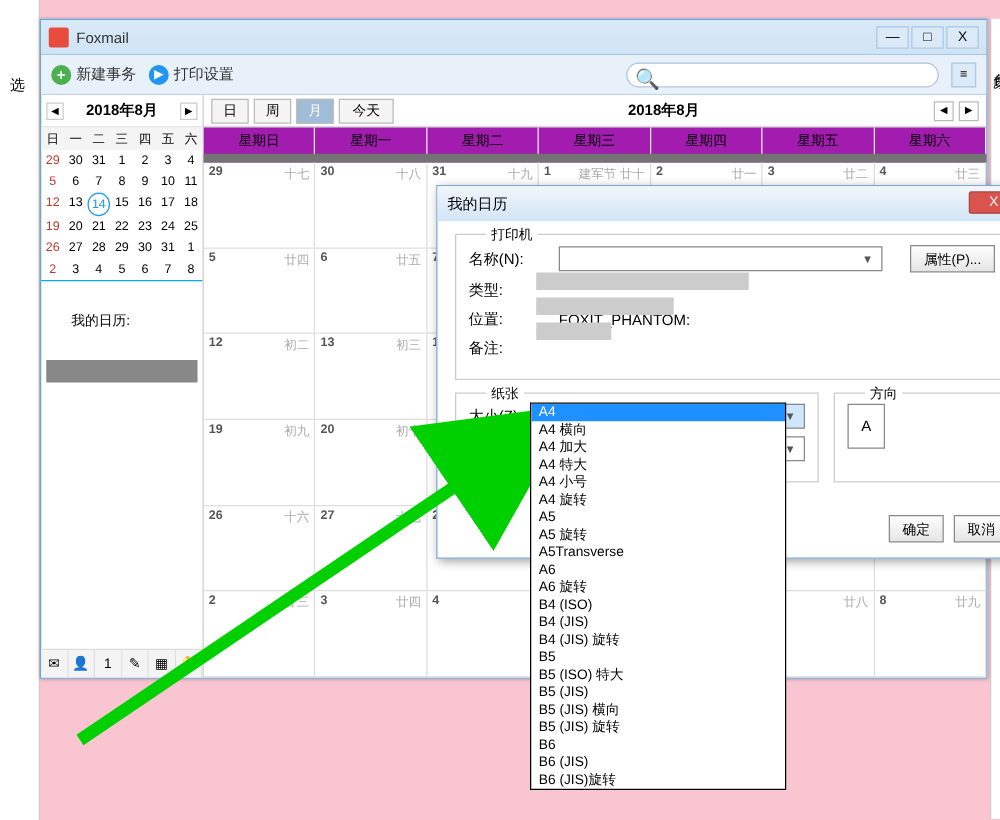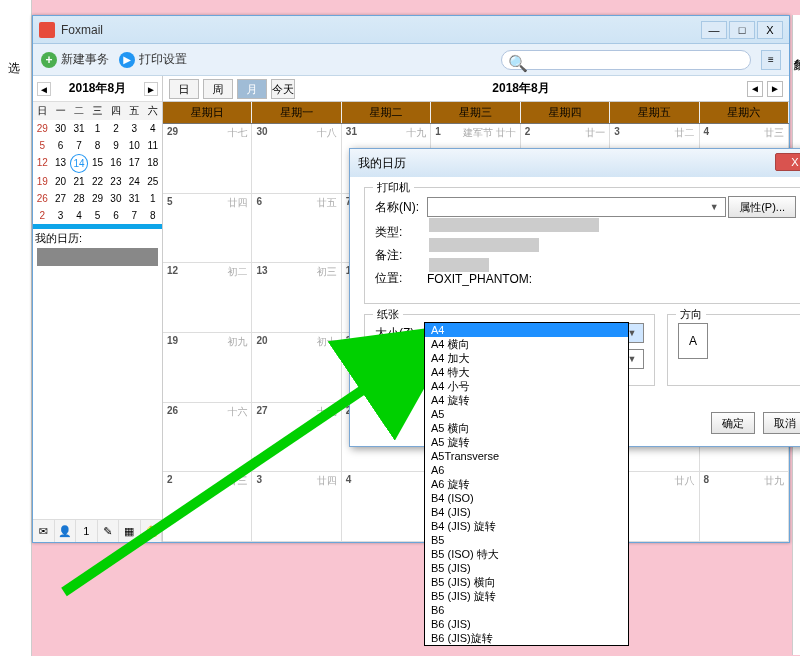--- a/index.html
+++ b/index.html
@@ -29,45 +29,45 @@
 .mini-header { height: 26px; display: flex; align-items: center; justify-content: space-between; padding: 0 4px; border-bottom: 1px solid #ddd; }
 .mini-header .nav { width: 14px; height: 14px; text-align: center; line-height: 14px; font-size: 10px; border: 1px solid #ccc; cursor: pointer; }
 .mini-header .mh-title { font-size: 12px; font-weight: bold; }
 .mini-cal { font-size: 10px; }
 .mini-dow { display: grid; grid-template-columns: repeat(7, 1fr); background: #f4f4f4; }
 .mini-dow div { text-align: center; padding: 2px 0; }
 .mini-grid { display: grid; grid-template-columns: repeat(7, 1fr); }
 .mini-grid div { text-align: center; padding: 3px 0; cursor: pointer; }
 .mini-grid .today { border: 1px solid #2196f3; border-radius: 50%; color: #2196f3; }
 .mini-grid .sun { color: #c0392b; }
-.sb-label { font-size: 11px; padding: 2px; border-top: 5px solid #0ea5e9; }
+.sb-label { font-size: 11px; padding: 24px; border-top: 1px solid #0ea5e9; }
 .sb-cal-item { height: 18px; background: #888; margin: 0 4px 4px 4px; }
 .sb-bottom { margin-top: auto; display: flex; border-top: 1px solid #ddd; }
 .sb-bottom div { flex: 1; height: 22px; border-right: 1px solid #ddd; text-align: center; line-height: 22px; font-size: 11px; cursor: pointer; background: #f4f4f4; }
 .main { flex: 1; display: flex; flex-direction: column; }
 .main-hdr { height: 26px; display: flex; align-items: center; gap: 4px; padding: 0 6px; border-bottom: 1px solid #ccc; }
 .view-btn { width: 30px; height: 20px; font-size: 11px; border: 1px solid #bbb; background: #f4f4f4; text-align: center; line-height: 18px; cursor: pointer; }
 .view-btn.active { background: #a0bcd6; color: #fff; }
-.today-btn { width: 24px; }
+.today-btn { width: 44px; }
 .main-hdr .mh-title { flex: 1; text-align: center; font-size: 12px; font-weight: bold; }
 .nav-sm { width: 16px; height: 16px; border: 1px solid #bbb; font-size: 10px; text-align: center; line-height: 14px; cursor: pointer; }
-.dow-row { display: grid; grid-template-columns: repeat(7, 1fr); border-bottom: 1px solid #737373; font-size: 11px; background: #a16207; }
+.dow-row { display: grid; grid-template-columns: repeat(7, 1fr); border-bottom: 7px solid #737373; font-size: 11px; background: #a21caf; }
 .dow-row div { text-align: center; padding: 3px 0; border-right: 1px solid #eee; }
 .cal-body { flex: 1; display: grid; grid-template-rows: repeat(6, 1fr); }
 .cal-row { display: grid; grid-template-columns: repeat(7, 1fr); border-bottom: 1px solid #ddd; }
 .cal-cell { border-right: 1px solid #ddd; padding: 2px 4px; font-size: 10px; display: flex; justify-content: space-between; color: #555; }
 .cal-cell .d { font-weight: bold; }
 .cal-cell .l { color: #aaa; }
 .dialog { position: absolute; left: 349px; top: 148px; width: 473px; background: #fff; border: 1px solid #7aa7d4; box-shadow: 2px 2px 8px rgba(0,0,0,.4); }
 .dlg-title { height: 28px; background: linear-gradient(#f0f6fc, #d3e5f5); display: flex; align-items: center; padding: 0 8px; font-size: 12px; position: relative; }
 .dlg-close { position: absolute; right: 6px; top: 4px; width: 40px; height: 18px; background: #d9534f; border: 1px solid #a94442; border-radius: 2px; color: #fff; text-align: center; font-size: 11px; line-height: 16px; cursor: pointer; }
 .dlg-body { padding: 10px 14px; font-size: 12px; }
 .fieldset { border: 1px solid #ccc; padding: 8px 10px 10px; margin-bottom: 10px; position: relative; }
-.fieldset .legend { position: absolute; top: -8px; left: 8px; background: #fff; padding: 0 4px; font-size: 11px; }
-.frow { display: flex; align-items: center; margin-bottom: 6px; gap: 2px; }
+.fieldset .legend { position: absolute; top: -8px; left: 24px; background: #fff; padding: 0 4px; font-size: 11px; }
+.frow { display: flex; align-items: center; margin-bottom: 6px; gap: 22px; }
 .frow .lbl { width: 50px; text-align: left; }
 .frow .val { flex: 1; }
 .combo { flex: 1; height: 20px; border: 1px solid #888; background: #fff; display: flex; align-items: center; padding: 0 4px; }
 .combo .arrow { width: 14px; text-align: center; font-size: 9px; color: #555; }
 .win-btn { height: 22px; padding: 0 10px; border: 1px solid #888; background: linear-gradient(#fefefe, #e5e5e5); font-size: 11px; cursor: pointer; }
 .paper-orient { display: flex; gap: 12px; }
 .paper-box { flex: 1; }
 .orient { width: 140px; }
 .orient .opicon { width: 30px; height: 36px; border: 1px solid #888; display: inline-block; vertical-align: top; text-align: center; line-height: 34px; margin-right: 8px; }
 .radio-col { display: inline-block; vertical-align: top; }
@@ -410,26 +410,26 @@
         <button class="win-btn">属性(P)...</button>
       </div>
       <div class="gray-block" style="left:64px;top:30px;width:170px;height:14px"></div>
       <div class="gray-block" style="left:64px;top:50px;width:110px;height:14px"></div>
       <div class="frow">
           <span class="lbl">类型:</span>
           <span class="val"></span>
         </div>
       <div class="gray-block" style="left:64px;top:70px;width:60px;height:14px"></div>
       <div class="frow">
+          <span class="lbl">位置:</span>
+          <span class="val">FOXIT_PHANTOM:</span>
+        </div>
+      <div class="frow">
           <span class="lbl">备注:</span>
           <span class="val"></span>
-        </div>
-      <div class="frow">
-          <span class="lbl">位置:</span>
-          <span class="val">FOXIT_PHANTOM:</span>
         </div>
     </div>
     <div class="paper-orient">
       <div class="fieldset paper-box">
         <span class="legend">纸张</span>
         <div class="frow">
           <span class="lbl">大小(Z):</span>
           <div class="combo" style="background:#cfe6ff">
               <span class="val">A4</span>
               <span class="arrow">▼</span>
@@ -456,21 +456,20 @@
 </div>
 
 <div class="dropdown" id="dropdown">
     <div class="opt sel">A4</div>
     <div class="opt">A4 横向</div>
     <div class="opt">A4 加大</div>
     <div class="opt">A4 特大</div>
     <div class="opt">A4 小号</div>
     <div class="opt">A4 旋转</div>
     <div class="opt">A5</div>
-    <div class="opt">A5 横向</div>
     <div class="opt">A5 旋转</div>
     <div class="opt">A5Transverse</div>
     <div class="opt">A6</div>
     <div class="opt">A6 旋转</div>
     <div class="opt">B4 (ISO)</div>
     <div class="opt">B4 (JIS)</div>
     <div class="opt">B4 (JIS) 旋转</div>
     <div class="opt">B5</div>
     <div class="opt">B5 (ISO) 特大</div>
     <div class="opt">B5 (JIS)</div>

